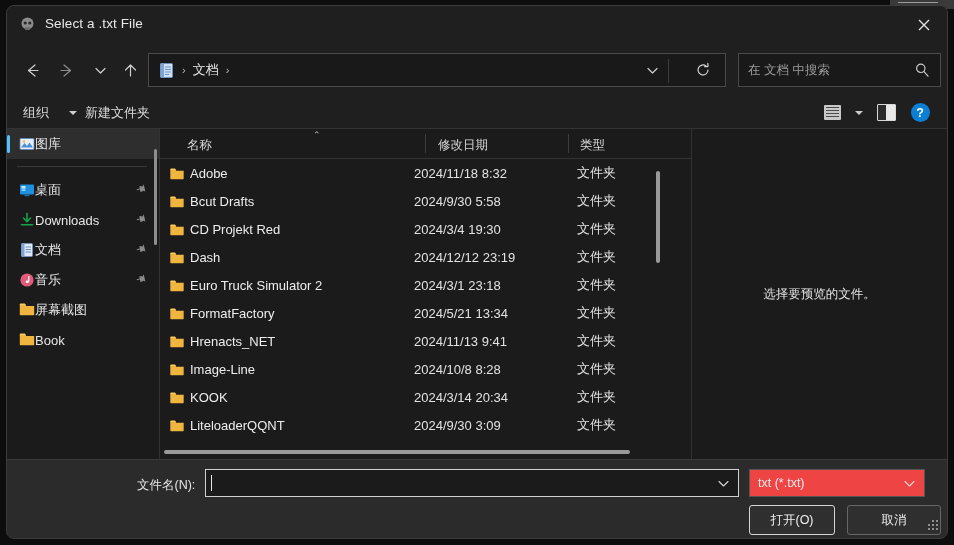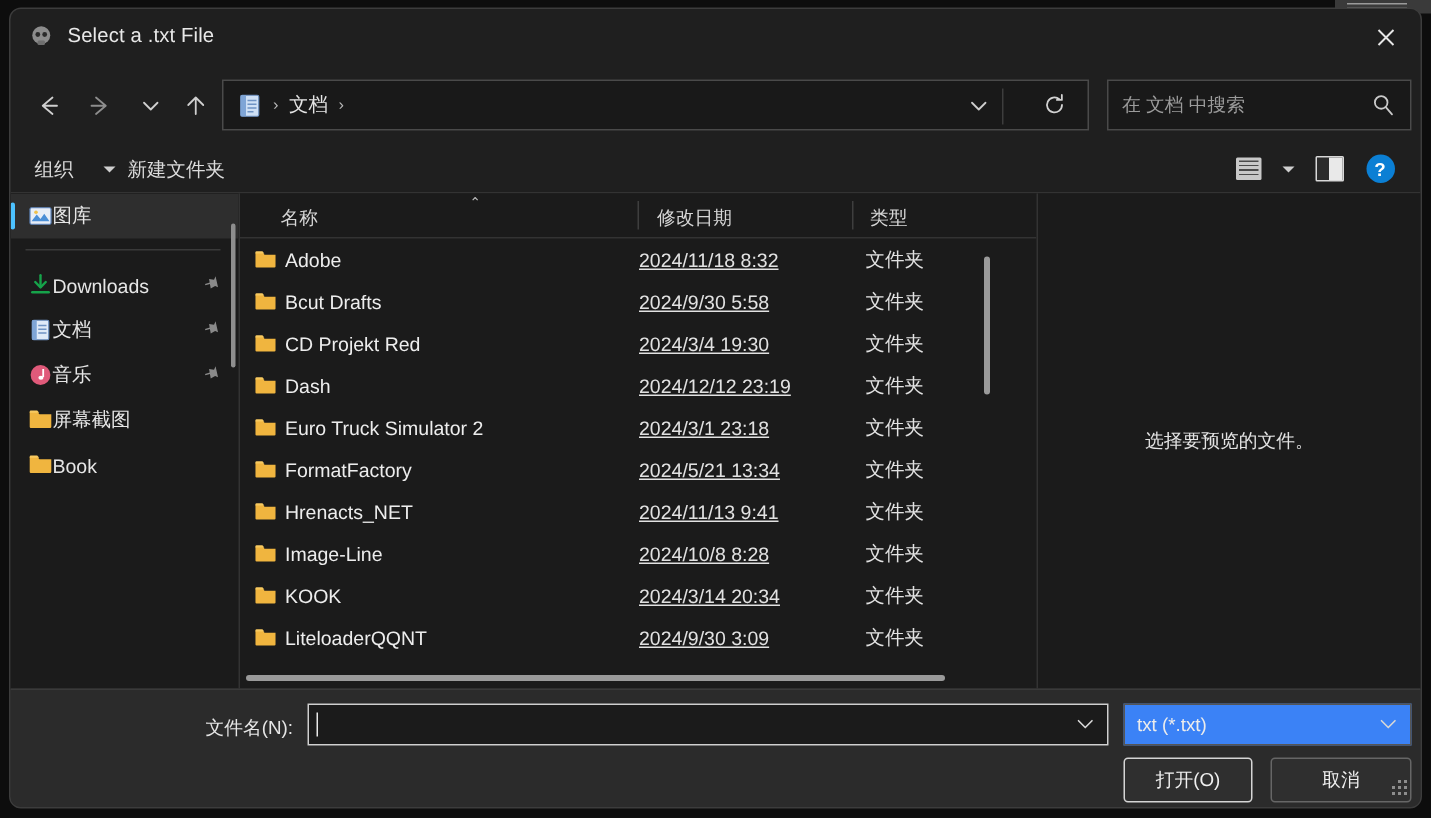--- a/index.html
+++ b/index.html
@@ -195,21 +195,21 @@
   .ch-sep1 { left: 265px; }
   .ch-sep2 { left: 408px; }
   .sort-caret {
     position: absolute; left: 153px; top: 1px; font-size: 9px; color: #b9b9b9;
   }
   .row {
     position: relative; height: 28px; display: flex; align-items: center;
   }
   .row .folder-ico { position: absolute; left: 9px; top: 7px; width: 16px; height: 13px; }
   .row .fname { position: absolute; left: 30px; font-size: 13px; color: #ededed; }
-  .row .fdate { position: absolute; left: 266px; font-size: 13px; color: #e2e2e2; text-decoration: underline; }
+  .row .fdate { position: absolute; left: 254px; font-size: 13px; color: #e2e2e2; }
   .row .ftype { position: absolute; left: 417px; font-size: 13px; color: #e2e2e2; }
   .list-vscroll {
     position: absolute; right: 31px; top: 42px; width: 4px; height: 92px;
     background: #9a9a9a; border-radius: 2px;
   }
   .list-hscroll {
     position: absolute; left: 4px; bottom: 5px; width: 466px; height: 4px;
     background: #9a9a9a; border-radius: 2px;
   }
   .list-divider {
@@ -237,22 +237,22 @@
   .fn-input {
     position: absolute; left: 198px; top: 9px; width: 534px; height: 28px;
     background: #1b1b1b; border: 1px solid #d0d0d0;
     display: flex; align-items: center;
   }
   .fn-caret {
     width: 1px; height: 16px; background: #e8e8e8; margin-left: 5px;
   }
   .fn-chev { position: absolute; right: 8px; top: 6px; color: #d7d7d7; }
   .filter-combo {
-    position: absolute; left: 742px; top: 9px; width: 192px; height: 28px;
-    background: #3b82f6; border: 1px solid #555;
+    position: absolute; left: 742px; top: 9px; width: 176px; height: 28px;
+    background: #ef4444; border: 1px solid #555;
     display: flex; align-items: center;
   }
   .filter-text { margin-left: 8px; font-size: 12.5px; color: #ececec; }
   .filter-chev { position: absolute; right: 8px; top: 6px; color: #d7d7d7; }
   .btn {
     position: absolute; top: 45px; height: 30px;
     display: flex; align-items: center; justify-content: center;
     font-size: 12.5px; color: #f0f0f0; border-radius: 3px;
   }
   .btn-open { left: 742px; width: 86px; background: #2f2f2f; border: 1px solid #d5d5d5; text-align: center; }
@@ -389,20 +389,37 @@
             <rect x="1" y="2.5" width="14" height="11" rx="1" fill="#e8eef7" stroke="#5f87bf" stroke-width="0.8"></rect>
             <path d="M2 11.5 L5.5 7 L8 10 L10.5 6.5 L14 11.5 Z" fill="#4b8fd6"></path>
             <circle cx="5" cy="5.5" r="1.2" fill="#f0c14b"></circle>
           </svg>
         </span>
         <span>图库</span>
       </div>
 
       <div class="side-sep"></div>
 
+      <div class="side-item">
+        <span class="side-ico">
+          <svg width="16" height="16" viewBox="0 0 16 16">
+            <rect x="1" y="2.5" width="14" height="10" rx="1" fill="#1f8fe0"></rect>
+            <rect x="2.5" y="4" width="4" height="2.6" fill="#cfe9fb"></rect>
+            <rect x="2.5" y="7.5" width="4" height="1.2" fill="#cfe9fb"></rect>
+            <rect x="5.5" y="12.8" width="5" height="1.4" fill="#1f6fae"></rect>
+          </svg>
+        </span>
+        <span>桌面</span>
+        <span class="side-pin">
+          <svg width="11" height="11" viewBox="0 0 11 11">
+              <path d="M4 1 L9.5 6 L7.5 6.5 L6 9.5 L1.5 5 L4.5 3.5 Z" fill="#8a8a8a"></path>
+              <path d="M1.5 9.5 L4 6.5" stroke="#8a8a8a" stroke-width="1"></path>
+            </svg>
+        </span>
+      </div>
 
       <div class="side-item">
         <span class="side-ico">
           <svg width="16" height="16" viewBox="0 0 16 16">
             <path d="M8 1.5 V9" stroke="#16a34a" stroke-width="1.6" stroke-linecap="round"></path>
             <path d="M4.5 6 L8 9.6 L11.5 6" stroke="#16a34a" stroke-width="1.6" fill="none" stroke-linecap="round" stroke-linejoin="round"></path>
             <path d="M2.5 12.8 H13.5" stroke="#16a34a" stroke-width="1.6" stroke-linecap="round"></path>
           </svg>
         </span>
         <span>Downloads</span>

